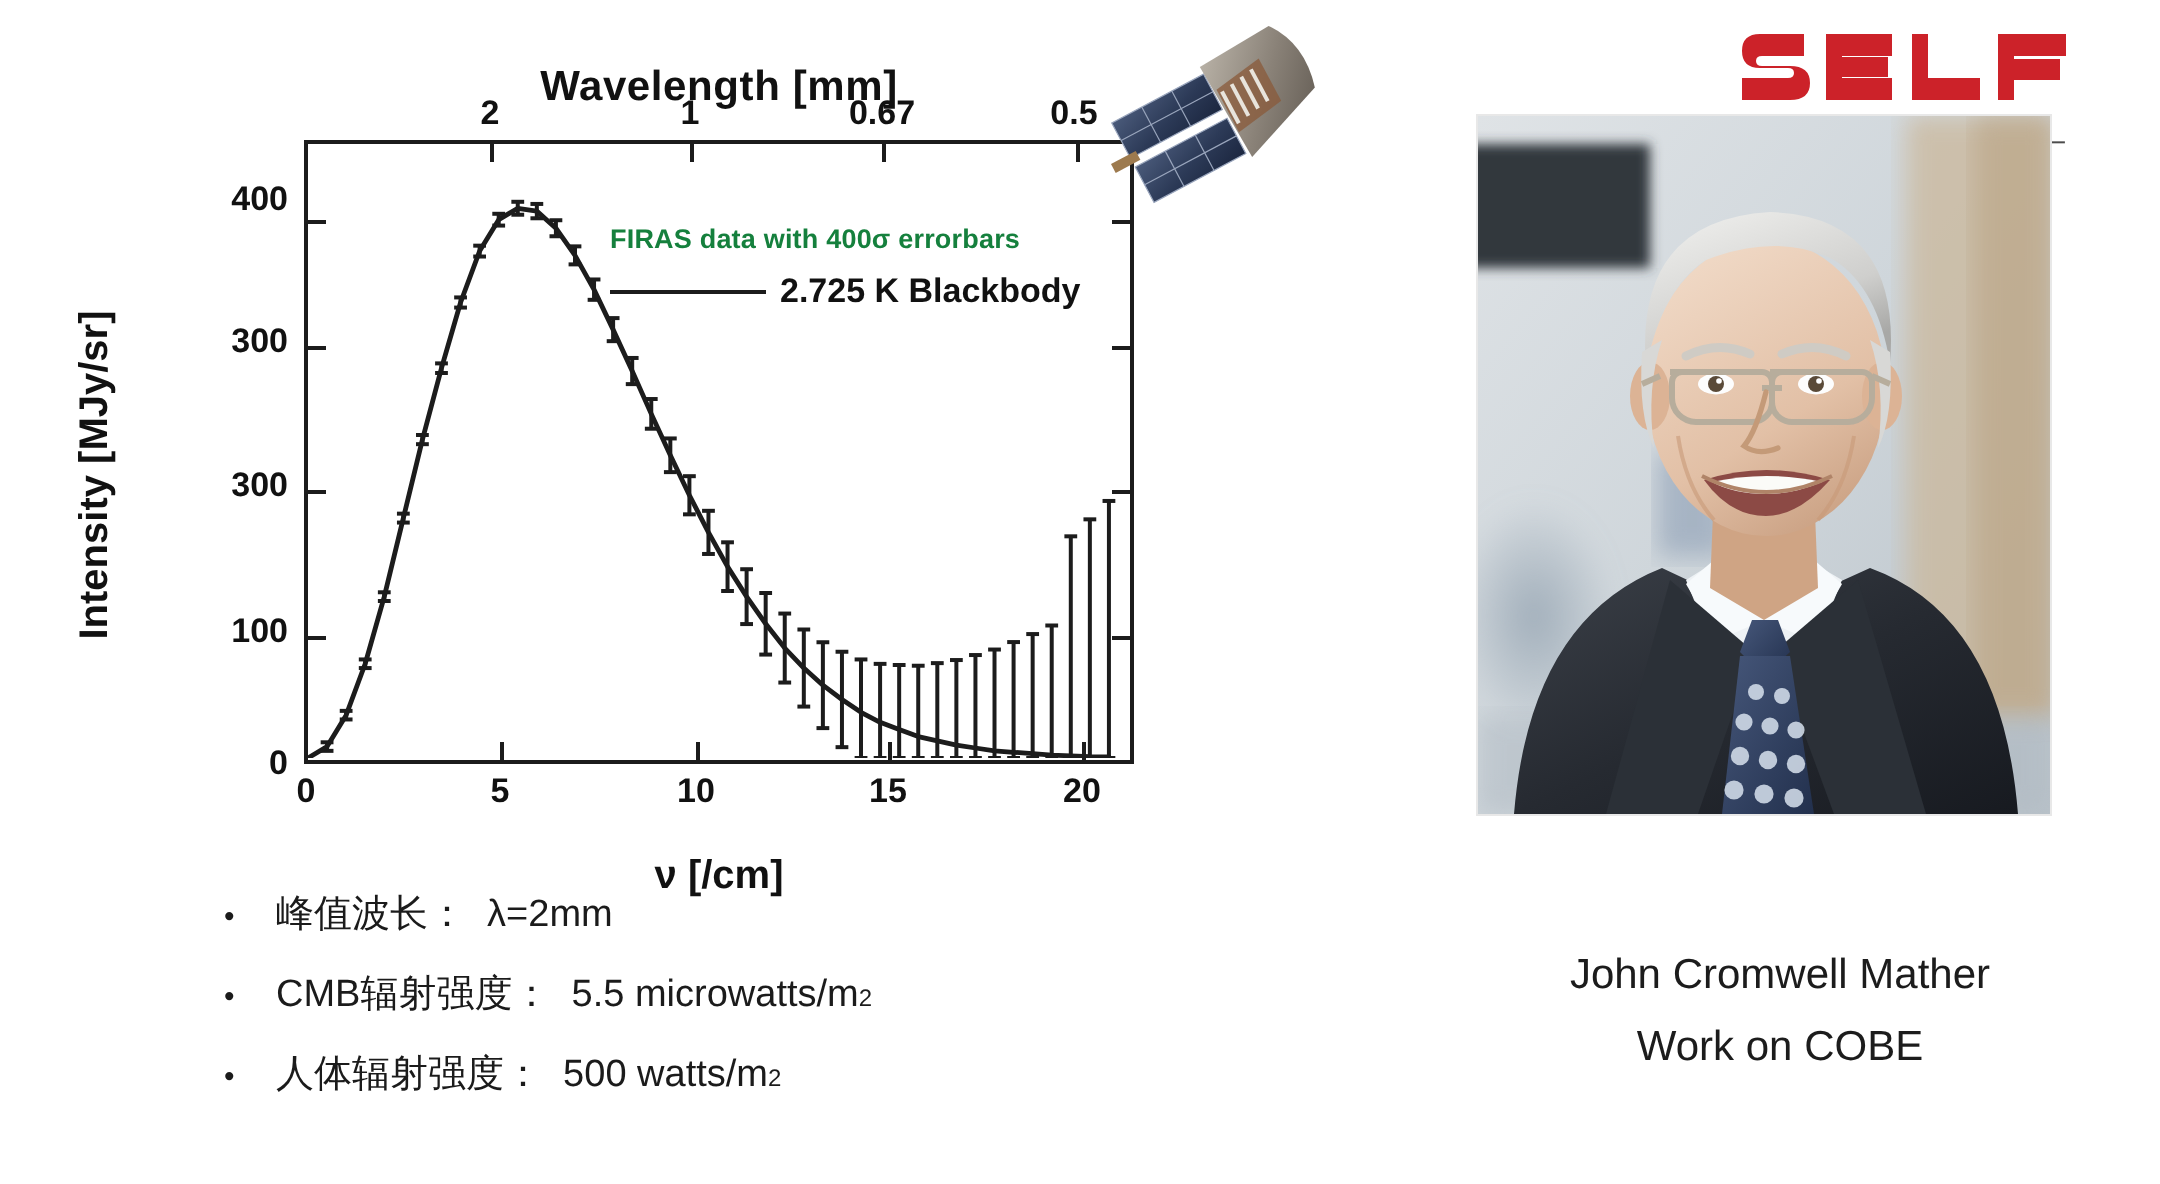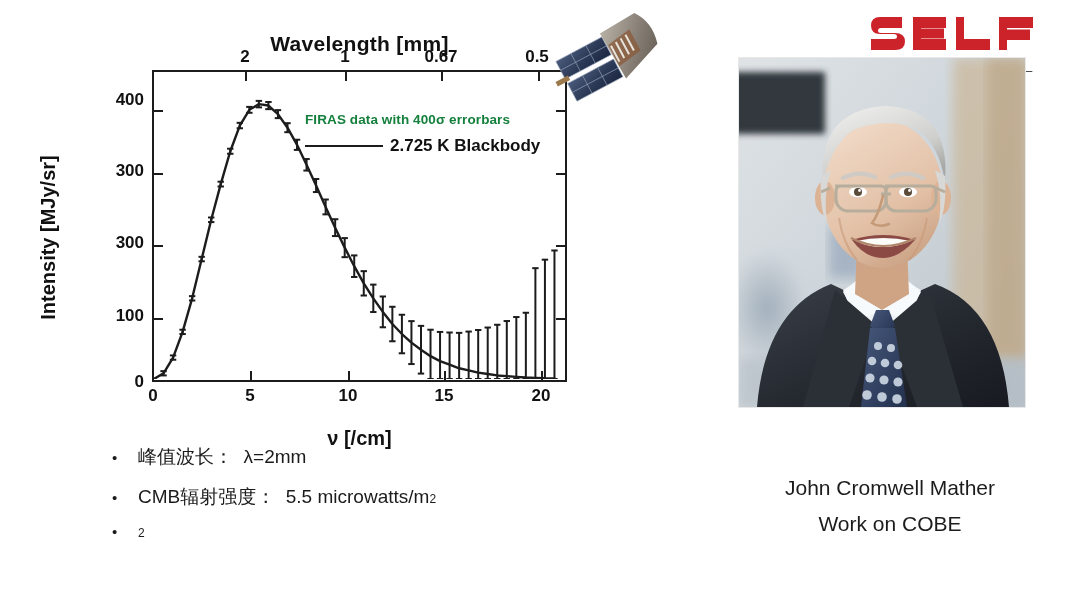--- a/index.html
+++ b/index.html
@@ -461,20 +461,21 @@
     <span class="bullet-text">峰值波长：  λ=2mm</span>
       <span class="sup"></span>
   </div>
   <div class="bullet-row">
     <span class="bullet-dot">•</span>
     <span class="bullet-text">CMB辐射强度：  5.5 microwatts/m</span>
       <span class="sup">2</span>
   </div>
   <div class="bullet-row">
     <span class="bullet-dot">•</span>
+    <span class="bullet-text">人体辐射强度：  500 watts/m</span>
       <span class="sup">2</span>
   </div>
 </div>
 
 <div id="right-panel">
 
   <svg id="self-logo" viewBox="0 0 180 48">
     <g fill="#CC2229">
 
       <path d="M34 7 H12 Q3 7 3 15.5 Q3 24 12 24 H26 Q29 24 29 26.5 Q29 29 26 29 H3 V40 H27 Q37 40 37 31.5 Q37 23 27 23 H13 Q10 23 10 20.5 Q10 18 13 18 H34 Z"></path>

